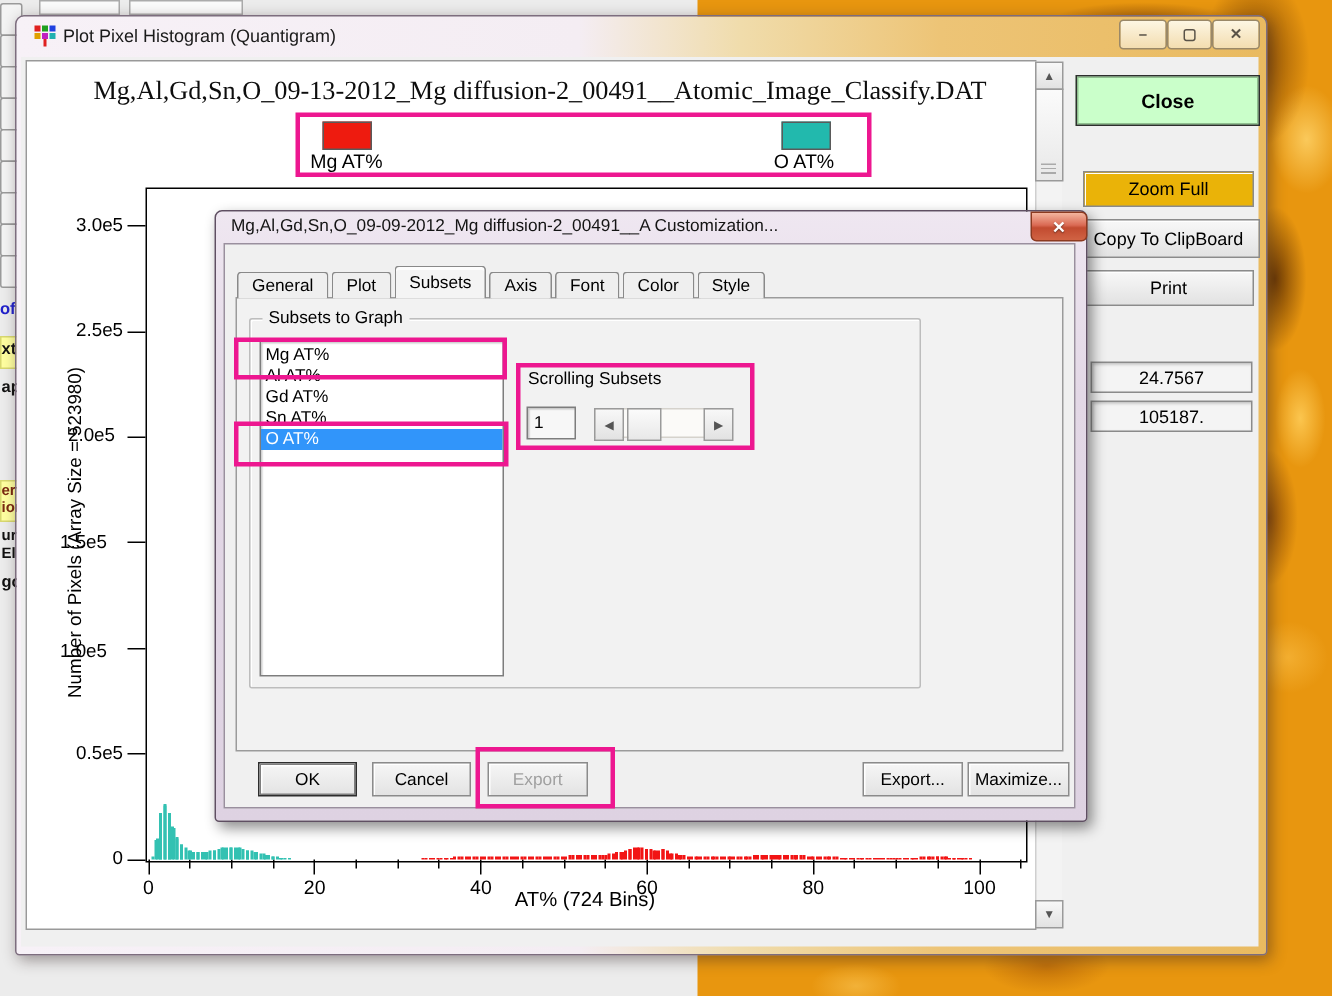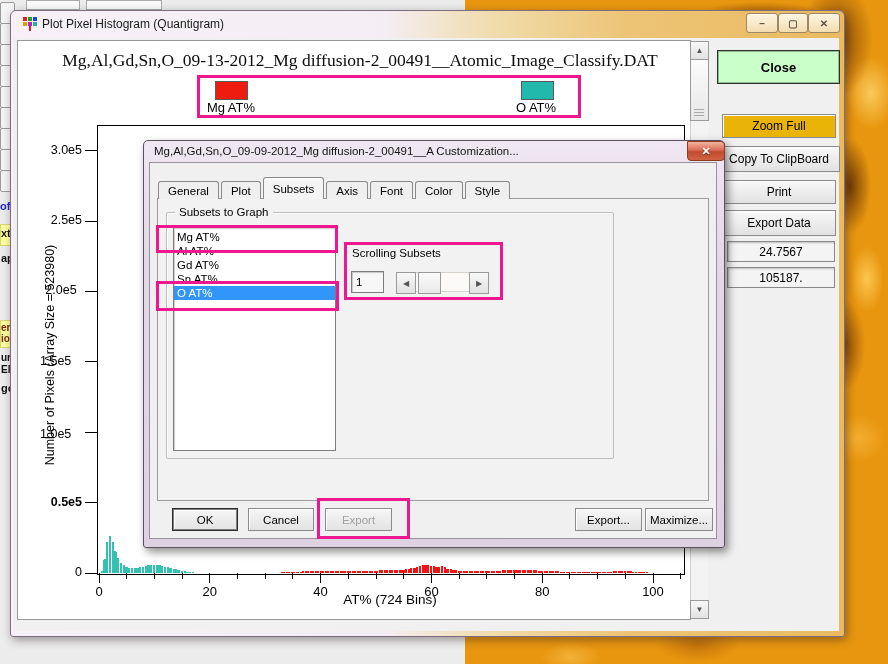--- a/index.html
+++ b/index.html
@@ -203,21 +203,21 @@
       <div class="tick-label" style="position: absolute; left: 40px; top: 142.6px; width: 42px; text-align: right;">3.0e5</div>
       <div class="tick" style="position: absolute; left: 85px; top: 220.5px; width: 12px; height: 1px;"></div>
       <div class="tick-label" style="position: absolute; left: 40px; top: 213px; width: 42px; text-align: right;">2.5e5</div>
       <div class="tick" style="position: absolute; left: 85px; top: 290.9px; width: 12px; height: 1px;"></div>
       <div class="tick-label" style="position: absolute; left: 40px; top: 283.4px; width: 42px; text-align: center;">2.0e5</div>
       <div class="tick" style="position: absolute; left: 85px; top: 361.3px; width: 12px; height: 1px;"></div>
       <div class="tick-label" style="position: absolute; left: 40px; top: 353.8px; width: 42px; text-align: left;">1.5e5</div>
       <div class="tick" style="position: absolute; left: 85px; top: 431.7px; width: 12px; height: 1px;"></div>
       <div class="tick-label" style="position: absolute; left: 40px; top: 427px; width: 42px; text-align: left;">1.0e5</div>
       <div class="tick" style="position: absolute; left: 85px; top: 502.1px; width: 12px; height: 1px;"></div>
-      <div class="tick-label" style="position: absolute; left: 40px; top: 494.6px; width: 42px; text-align: right; font-weight: bold;">0.5e5</div>
+      <div class="tick-label" style="position: absolute; left: 40px; top: 494.6px; width: 42px; text-align: right;">0.5e5</div>
       <div class="tick" style="position: absolute; left: 85px; top: 572.5px; width: 12px; height: 1px;"></div>
       <div class="tick-label" style="position: absolute; left: 40px; top: 565px; width: 42px; text-align: right;">0</div>
       <div class="bar" style="position: absolute; left: 100.77px; top: 570.888px; height: 2.112px; background: rgb(51, 193, 178);"></div>
       <div class="bar" style="position: absolute; left: 103.263px; top: 560.117px; height: 12.8832px; background: rgb(51, 193, 178);"></div>
       <div class="bar" style="position: absolute; left: 103.54px; top: 558.92px; height: 14.08px; background: rgb(51, 193, 178);"></div>
       <div class="bar" style="position: absolute; left: 106.033px; top: 543.714px; height: 29.2864px; background: rgb(51, 193, 178);"></div>
       <div class="bar" style="position: absolute; left: 106.31px; top: 542.024px; height: 30.976px; background: rgb(51, 193, 178);"></div>
       <div class="bar" style="position: absolute; left: 108.803px; top: 536.955px; height: 36.0448px; background: rgb(51, 193, 178);"></div>
       <div class="bar" style="position: absolute; left: 109.08px; top: 536.392px; height: 36.608px; background: rgb(51, 193, 178);"></div>
       <div class="bar" style="position: absolute; left: 111.573px; top: 542.094px; height: 30.9056px; background: rgb(51, 193, 178);"></div>
@@ -451,23 +451,20 @@
     </div>
   <div class="abs btn-classic btn-yellow" style="left:722px;top:114px;width:112px;height:22px;">
       <span>Zoom Full</span>
     </div>
   <div class="abs btn-classic" style="left:718px;top:146px;width:120px;height:24px;">
       <span>Copy To ClipBoard</span>
     </div>
   <div class="abs btn-classic" style="left:722px;top:180px;width:112px;height:22px;">
       <span>Print</span>
     </div>
-  <div class="abs btn-classic" style="left:722px;top:210px;width:112px;height:24px;">
-      <span>Export Data</span>
-    </div>
   <div class="abs field-sunken" style="left:727px;top:241px;width:106px;height:19px;">24.7567</div>
   <div class="abs field-sunken" style="left:727px;top:267px;width:106px;height:19px;">105187.</div>
 
   <div class="abs ann" style="left:197px;top:75px;width:378px;height:37px;"></div>
 
   <div class="abs dialog"></div>
   <div class="abs dialog-title">Mg,Al,Gd,Sn,O_09-09-2012_Mg diffusion-2_00491__A Customization...</div>
   <div class="abs dlg-close">
       <span>✕</span>
     </div>

